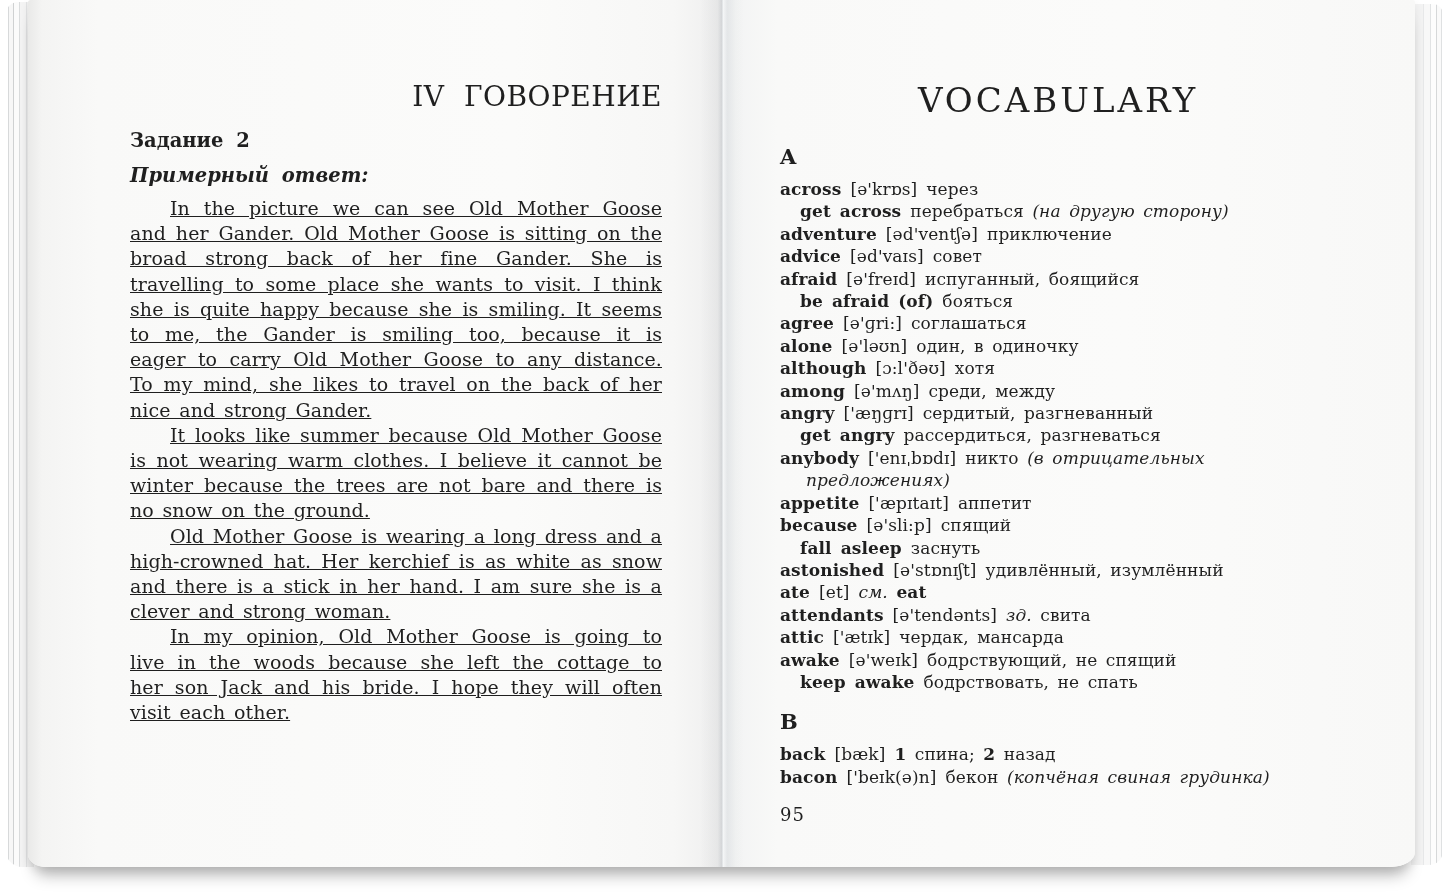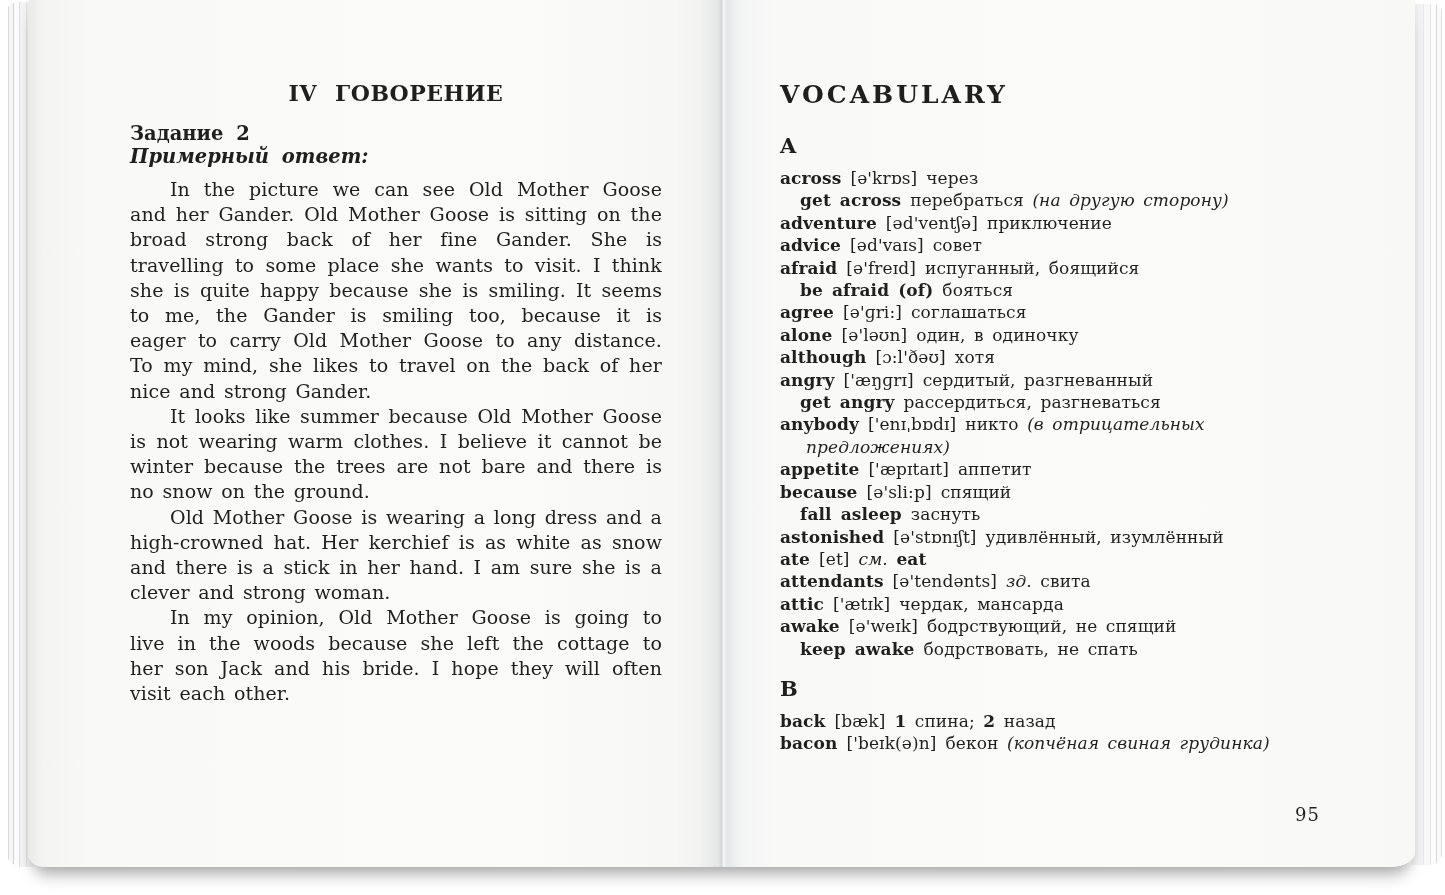--- a/index.html
+++ b/index.html
@@ -48,49 +48,49 @@
   }
   .gutter{
     position:absolute;left:50%;top:0;bottom:0;width:44px;transform:translateX(-50%);
     background:linear-gradient(to right,
       rgba(0,0,0,0) 0%,rgba(60,70,80,0.05) 40%,rgba(110,120,130,0.20) 49%,
       rgba(255,255,255,0.55) 53%,rgba(60,70,80,0.04) 62%,rgba(0,0,0,0) 100%);
   }
   
   .left-text{position:absolute;left:130px;top:80px;width:532px;}
   .lp-header{
-    text-align:center;font-size:22px;font-weight:bold;
+    text-align:right;font-size:28px;font-weight:normal;
     word-spacing:10px;letter-spacing:0.5px;margin:0 0 16px 0;
   }
-  .task{font-size:19.5px;font-weight:bold;margin:2px 0 0 0;word-spacing:6px;}
+  .task{font-size:19.5px;font-weight:bold;margin:2px 0 12px 0;word-spacing:6px;}
   .answer{font-size:19.5px;font-weight:bold;font-style:italic;margin:0 0 9px 0;word-spacing:6px;}
   .para{
     font-size:19px;line-height:25.2px;margin:0;
     text-align:justify;text-indent:40px;
-    word-spacing:2.5px;letter-spacing:0.1px;
+    word-spacing:2.5px;letter-spacing:0.1px;text-decoration:underline;
   }
   
   .right-text{position:absolute;left:780px;top:80px;width:556px;}
   .rp-header{
-    font-size:25px;font-weight:bold;
+    text-align:center;font-size:34px;font-weight:normal;
     letter-spacing:3px;margin:0 0 24px 0;
   }
   .letter{font-size:21px;font-weight:bold;margin:16px 0 9px 0;}
   .letter:first-child{margin-top:12px;}
   .entry{
     font-size:17px;line-height:22.4px;
     padding-left:26px;text-indent:-26px;
     word-spacing:3px;letter-spacing:0.1px;
   }
   .entry.sub{margin-left:20px;}
   .entry .w{margin-right:9px;text-align:right;}
   .entry .tr{margin-right:9px;white-space:nowrap;text-align:right;}
   .pageno{
     position:absolute;left:780px;top:804px;width:540px;
-    text-align:right;font-size:18px;letter-spacing:1px;
+    text-align:left;font-size:18px;letter-spacing:1px;
   }
 </style>
 </head>
 <body>
 
 <div class="book">
   <div class="stack-left"></div>
   <div class="stack-right"></div>
 
   <div class="sheet">
@@ -117,20 +117,21 @@
         <div class="letter">A</div>
         <div class="entry"><b class="w">across</b><span class="tr">[ə'krɒs]</span><span class="def"><span>через</span></span></div>
         <div class="entry sub"><b class="w">get across</b><span class="def"><span>перебраться </span><i>(на другую сторону)</i></span></div>
         <div class="entry"><b class="w">adventure</b><span class="tr">[əd'ventʃə]</span><span class="def"><span>приключение</span></span></div>
         <div class="entry"><b class="w">advice</b><span class="tr">[əd'vaɪs]</span><span class="def"><span>совет</span></span></div>
         <div class="entry"><b class="w">afraid</b><span class="tr">[ə'freɪd]</span><span class="def"><span>испуганный, боящийся</span></span></div>
         <div class="entry sub"><b class="w">be afraid (of)</b><span class="def"><span>бояться</span></span></div>
         <div class="entry"><b class="w">agree</b><span class="tr">[ə'ɡri:]</span><span class="def"><span>соглашаться</span></span></div>
         <div class="entry"><b class="w">alone</b><span class="tr">[ə'ləʊn]</span><span class="def"><span>один, в одиночку</span></span></div>
         <div class="entry"><b class="w">although</b><span class="tr">[ɔ:l'ðəʊ]</span><span class="def"><span>хотя</span></span></div>
+        <div class="entry"><b class="w">among</b><span class="tr">[ə'mʌŋ]</span><span class="def"><span>среди, между</span></span></div>
         <div class="entry"><b class="w">angry</b><span class="tr">['æŋɡrɪ]</span><span class="def"><span>сердитый, разгневанный</span></span></div>
         <div class="entry sub"><b class="w">get angry</b><span class="def"><span>рассердиться, разгневаться</span></span></div>
         <div class="entry"><b class="w">anybody</b><span class="tr">['enɪˌbɒdɪ]</span><span class="def"><span>никто </span><i>(в отрицательных предложениях)</i></span></div>
         <div class="entry"><b class="w">appetite</b><span class="tr">['æpɪtaɪt]</span><span class="def"><span>аппетит</span></span></div>
         <div class="entry"><b class="w">because</b><span class="tr">[ə'sli:p]</span><span class="def"><span>спящий</span></span></div>
         <div class="entry sub"><b class="w">fall asleep</b><span class="def"><span>заснуть</span></span></div>
         <div class="entry"><b class="w">astonished</b><span class="tr">[ə'stɒnɪʃt]</span><span class="def"><span>удивлённый, изумлённый</span></span></div>
         <div class="entry"><b class="w">ate</b><span class="tr">[et]</span><span class="def"><i>см.</i><span> </span><b>eat</b></span></div>
         <div class="entry"><b class="w">attendants</b><span class="tr">[ə'tendənts]</span><span class="def"><i>зд.</i><span> свита</span></span></div>
         <div class="entry"><b class="w">attic</b><span class="tr">['ætɪk]</span><span class="def"><span>чердак, мансарда</span></span></div>

